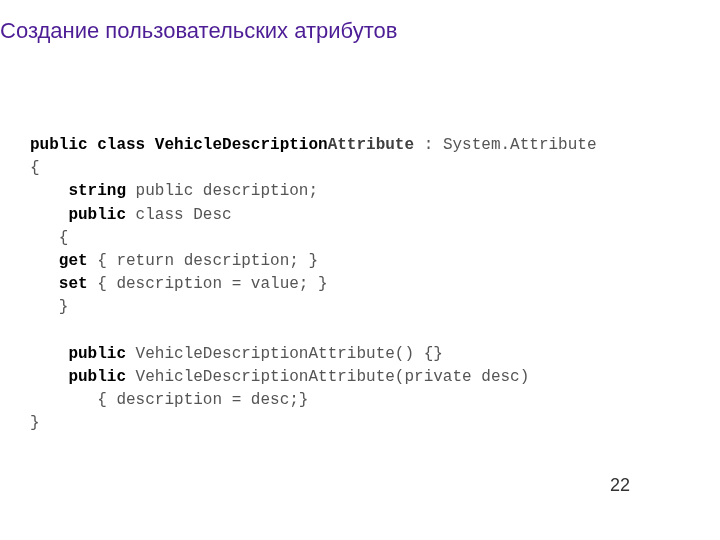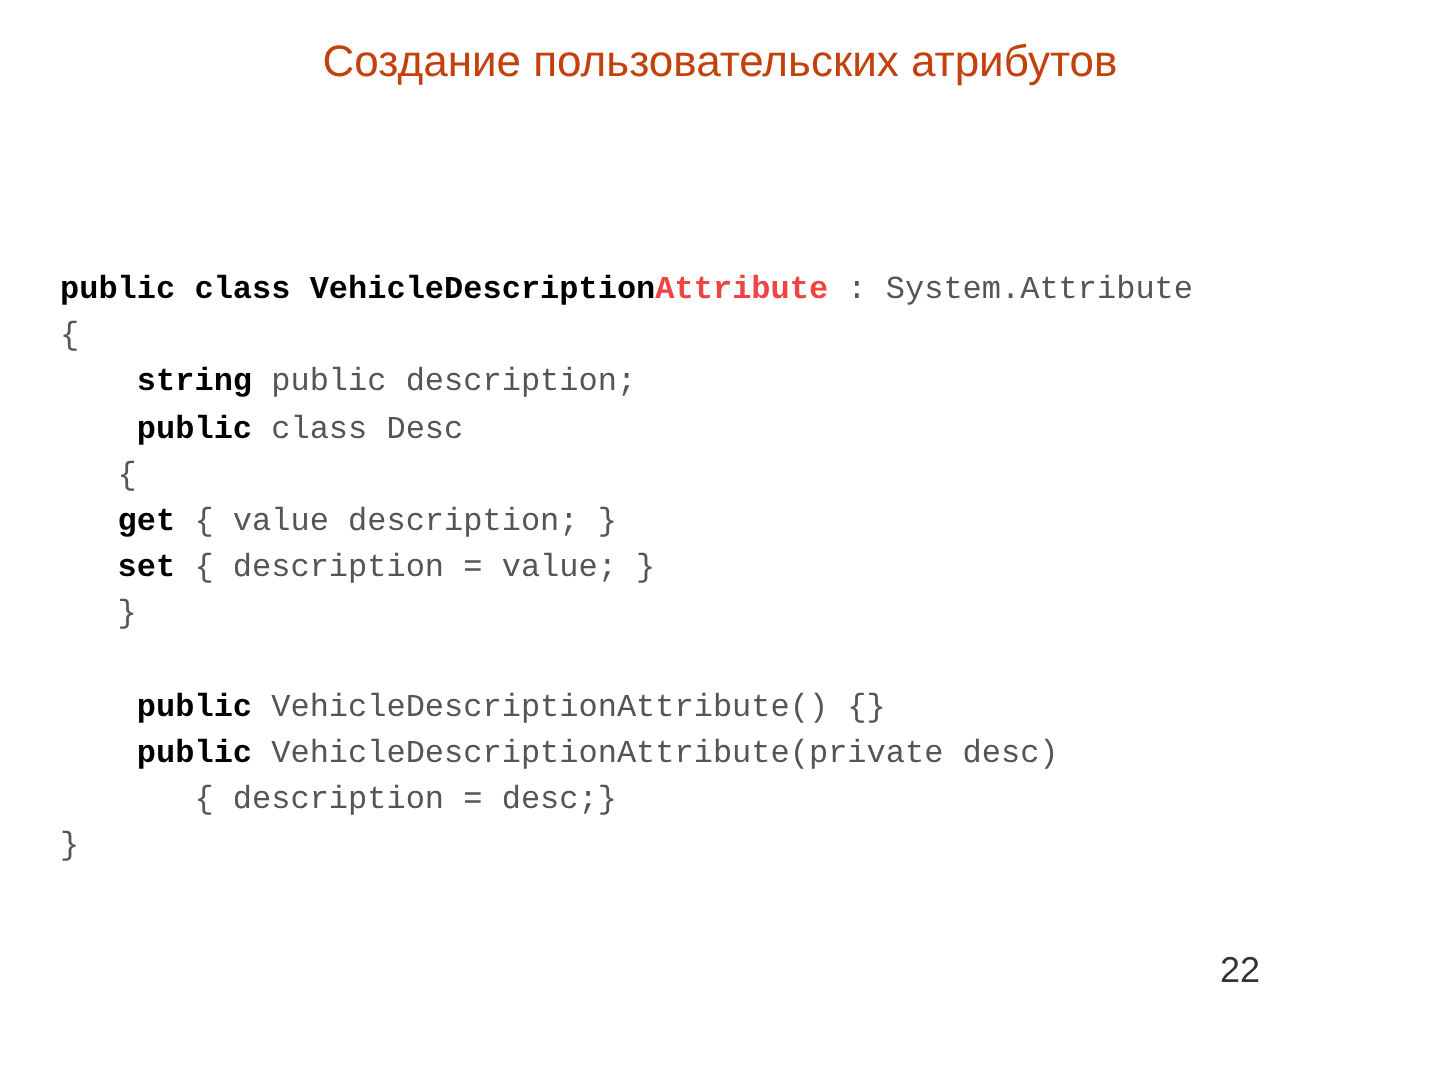--- a/index.html
+++ b/index.html
@@ -4,55 +4,55 @@
   <style>
     * { margin: 0; padding: 0; box-sizing: border-box; }
     body {
       width: 720px;
       height: 540px;
       background: #fff;
       font-family: Arial, Helvetica, sans-serif;
       position: relative;
     }
     .title {
-      text-align: center;
+      text-align: left;
       font-size: 22px;
-      color: #c2410c;
+      color: #4c1d95;
       padding-top: 18px;
       font-weight: normal;
     }
     .code-block {
       padding: 90px 0 0 30px;
       font-family: "Courier New", Courier, monospace;
       font-size: 16px;
       line-height: 1.45;
       color: #555;
     }
     .b { font-weight: bold; color: #000; text-align: center; }
-    .attr { font-weight: bold; color: #ef4444; }
+    .attr { font-weight: bold; color: #404040; }
     .page-num {
       position: absolute;
       bottom: 44px;
       right: 90px;
       font-size: 18px;
       color: #333;
     }
     pre { white-space: pre; }
   </style>
 </head>
 <body>
 
 <h1 class="title">Создание пользовательских атрибутов</h1>
 
 <pre class="code-block"><span class="b">public class VehicleDescription</span><span class="attr">Attribute</span><span> : System.Attribute</span>
 <span>{</span>
 <span class="b">    string</span><span> public description;</span>
 <span class="b">    public</span><span> class Desc</span>
 <span>   {</span>
-<span class="b">   get</span><span> { value description; }</span>
+<span class="b">   get</span><span> { return description; }</span>
 <span class="b">   set</span><span> { description = value; }</span>
 <span>   }</span>
 
 <span class="b">    public</span><span> VehicleDescriptionAttribute() {}</span>
 <span class="b">    public</span><span> VehicleDescriptionAttribute(private desc)</span>
 <span>       { description = desc;}</span>
 <span>}</span>
 </pre>
 
 <div class="page-num">22</div>

